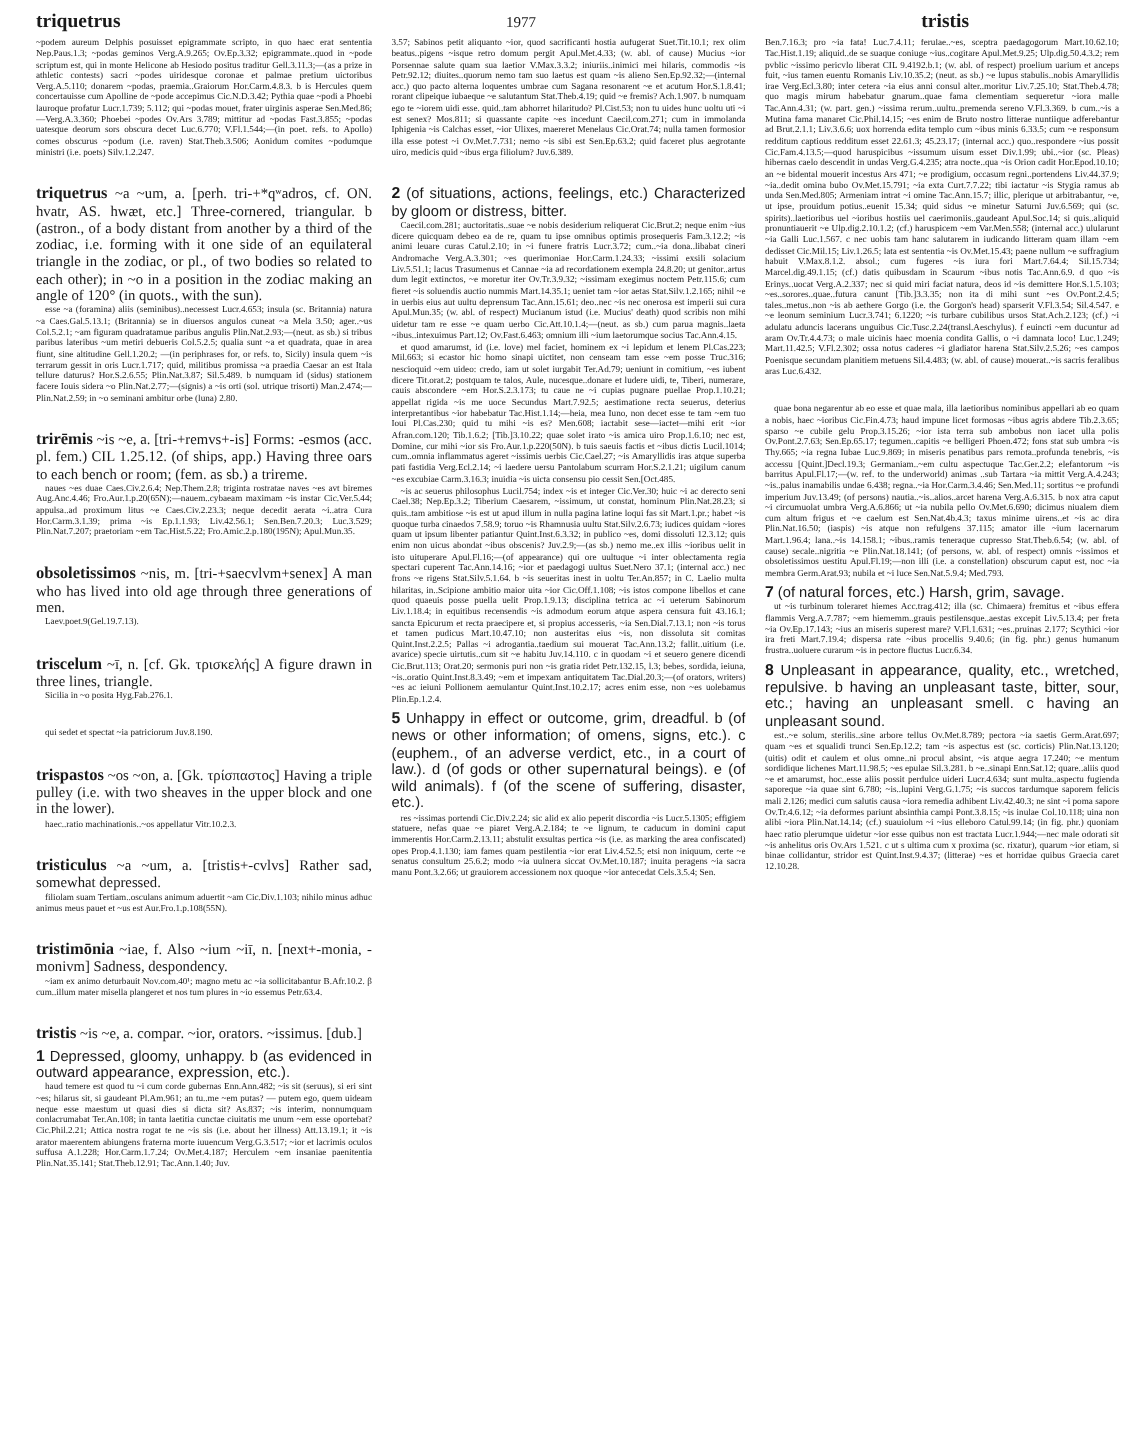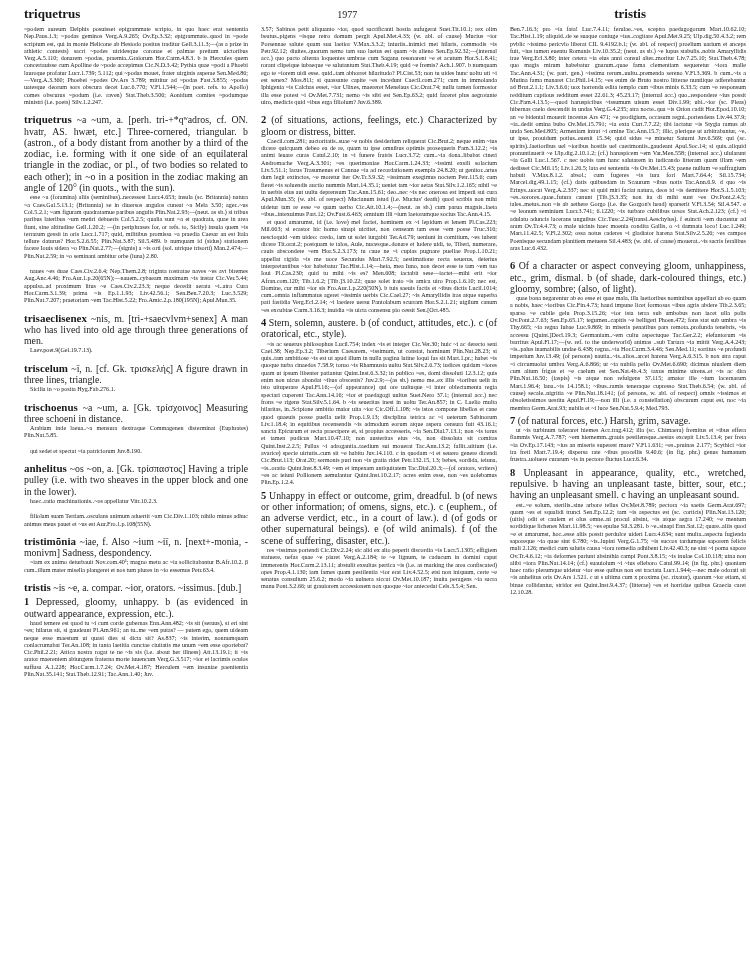--- a/index.html
+++ b/index.html
@@ -17,28 +17,28 @@
   .rh-page { font-family: "Liberation Serif", serif; font-size: 10px; }
   .columns {
     position: absolute; top: 26px; left: 24px; right: 12px; bottom: 20px;
     display: grid; grid-template-columns: 224px 236px 236px; column-gap: 13px;
   }
   .col { overflow: hidden; }
   .cont {
     font-family: "Liberation Serif", serif; font-size: 6.1px; line-height: 7.3px;
     text-align: justify; margin: 0 0 5px 0;
   }
-  .entry { margin: 8px 0 5px 0; }
+  .entry { margin: 18px 0 5px 0; }
   .head-line {
     font-family: "Liberation Serif", serif; font-size: 9.8px; line-height: 11.3px;
     text-align: justify; margin: 0;
   }
   .hw { font-weight: bold; font-size: 11px; }
   .sense-line {
-    font-family: Liberation Serif, serif; font-size: 9.8px; line-height: 11.3px;
+    font-family: Liberation Sans, sans-serif; font-size: 9.8px; line-height: 11.3px;
     text-align: justify; margin: 3px 0 1px 0;
   }
   .sn { font-weight: bold; font-size: 10.5px; }
   .quot {
     font-family: "Liberation Serif", serif; font-size: 6.1px; line-height: 7.3px;
     text-align: justify; margin: 1px 0 0 0; text-indent: 6px;
   }
 </style>
 </head>
 <body>
@@ -54,48 +54,46 @@
 
     <div class="col">
       <p class="cont">~podem aureum Delphis posuisset epigrammate scripto, in quo haec erat sententia Nep.Paus.1.3; ~podas geminos Verg.A.9.265; Ov.Ep.3.32; epigrammate..quod in ~pode scriptum est, qui in monte Helicone ab Hesiodo positus traditur Gell.3.11.3;—(as a prize in athletic contests) sacri ~podes uiridesque coronae et palmae pretium uictoribus Verg.A.5.110; donarem ~podas, praemia..Graiorum Hor.Carm.4.8.3. b is Hercules quem concertauisse cum Apolline de ~pode accepimus Cic.N.D.3.42; Pythia quae ~podi a Phoebi lauroque profatur Lucr.1.739; 5.112; qui ~podas mouet, frater uirginis asperae Sen.Med.86; —Verg.A.3.360; Phoebei ~podes Ov.Ars 3.789; mittitur ad ~podas Fast.3.855; ~podas uatesque deorum sors obscura decet Luc.6.770; V.Fl.1.544;—(in poet. refs. to Apollo) comes obscurus ~podum (i.e. raven) Stat.Theb.3.506; Aonidum comites ~podumque ministri (i.e. poets) Silv.1.2.247.</p>
 
       <div class="entry">
         <p class="head-line"><span class="hw">triquetrus</span> <span>~a ~um, a. [perh. tri-+*qʷadros, cf. ON. hvatr, AS. hwæt, etc.] Three-cornered, triangular. b (astron., of a body distant from another by a third of the zodiac, i.e. forming with it one side of an equilateral triangle in the zodiac, or pl., of two bodies so related to each other); in ~o in a position in the zodiac making an angle of 120° (in quots., with the sun).</span></p>
         <p class="quot">esse ~a (foramina) aliis (seminibus)..necessest Lucr.4.653; insula (sc. Britannia) natura ~a Caes.Gal.5.13.1; (Britannia) se in diuersos angulos cuneat ~a Mela 3.50; ager..~us Col.5.2.1; ~am figuram quadratamue paribus angulis Plin.Nat.2.93;—(neut. as sb.) si tribus paribus lateribus ~um metiri debueris Col.5.2.5; qualia sunt ~a et quadrata, quae in area fiunt, sine altitudine Gell.1.20.2; —(in periphrases for, or refs. to, Sicily) insula quem ~is terrarum gessit in oris Lucr.1.717; quid, militibus promissa ~a praedia Caesar an est Itala tellure daturus? Hor.S.2.6.55; Plin.Nat.3.87; Sil.5.489. b numquam id (sidus) stationem facere Iouis sidera ~o Plin.Nat.2.77;—(signis) a ~is orti (sol. utrique trisorti) Man.2.474;—Plin.Nat.2.59; in ~o seminani ambitur orbe (luna) 2.80.</p>
       </div>
 
       <div class="entry">
+        <p class="head-line"><span class="hw">trirēmis</span> <span>~is ~e, a. [tri-+remvs+-is] Forms: -esmos (acc. pl. fem.) CIL 1.25.12. (of ships, app.) Having three oars to each bench or room; (fem. as sb.) a trireme.</span></p>
         <p class="quot">naues ~es duae Caes.Civ.2.6.4; Nep.Them.2.8; triginta rostratae naves ~es avt biremes Aug.Anc.4.46; Fro.Aur.1.p.20(65N);—nauem..cybaeam maximam ~is instar Cic.Ver.5.44; appulsa..ad proximum litus ~e Caes.Civ.2.23.3; neque decedit aerata ~i..atra Cura Hor.Carm.3.1.39; prima ~is Ep.1.1.93; Liv.42.56.1; Sen.Ben.7.20.3; Luc.3.529; Plin.Nat.7.207; praetoriam ~em Tac.Hist.5.22; Fro.Amic.2.p.180(195N); Apul.Mun.35.</p>
       </div>
 
       <div class="entry">
-        <p class="head-line"><span class="hw">trisaeclisenex</span> <span>~nis, m. [tri-+saecvlvm+senex] A man who has lived into old age through three generations of men.</span></p>
+        <p class="head-line"><span class="hw">obsoletissimos</span> <span>~nis, m. [tri-+saecvlvm+senex] A man who has lived into old age through three generations of men.</span></p>
         <p class="quot">Laev.poet.9(Gel.19.7.13).</p>
       </div>
 
       <div class="entry">
         <p class="head-line"><span class="hw">triscelum</span> <span>~ī, n. [cf. Gk. τρισκελής] A figure drawn in three lines, triangle.</span></p>
         <p class="quot">Sicilia in ~o posita Hyg.Fab.276.1.</p>
       </div>
 
-      <div class="entry">
-        <p class="head-line"><span class="hw">trischoenus</span> <span>~a ~um, a. [Gk. τρίσχοινος] Measuring three schoeni in distance.</span></p>
-        <p class="quot">Arabiam inde laeua..~a mensura dextraque Commagenen disterminat (Euphrates) Plin.Nat.5.85.</p>
-      </div>
 
       <div class="entry">
         <p class="quot">qui sedet et spectat ~ia patriciorum Juv.8.190.</p>
       </div>
 
       <div class="entry">
-        <p class="head-line"><span class="hw">anhelitus</span> <span>~os ~on, a. [Gk. τρίσπαστος] Having a triple pulley (i.e. with two sheaves in the upper block and one in the lower).</span></p>
+        <p class="head-line"><span class="hw">trispastos</span> <span>~os ~on, a. [Gk. τρίσπαστος] Having a triple pulley (i.e. with two sheaves in the upper block and one in the lower).</span></p>
         <p class="quot">haec..ratio machinationis..~os appellatur Vitr.10.2.3.</p>
       </div>
 
       <div class="entry">
+        <p class="head-line"><span class="hw">tristiculus</span> <span>~a ~um, a. [tristis+-cvlvs] Rather sad, somewhat depressed.</span></p>
         <p class="quot">filiolam suam Tertiam..osculans animum aduertit ~am Cic.Div.1.103; nihilo minus adhuc animus meus pauet et ~us est Aur.Fro.1.p.108(55N).</p>
       </div>
 
 
       <div class="entry">
         <p class="head-line"><span class="hw">tristimōnia</span> <span>~iae, f. Also ~ium ~iī, n. [next+-monia, -monivm] Sadness, despondency.</span></p>
         <p class="quot">~iam ex animo deturbauit Nov.com.40¹; magno metu ac ~ia sollicitabantur B.Afr.10.2. β cum..illum mater misella plangeret et nos tum plures in ~io essemus Petr.63.4.</p>
       </div>
 
       <div class="entry">
@@ -107,33 +105,31 @@
 
     <div class="col">
       <p class="cont">3.57; Sabinos petit aliquanto ~ior, quod sacrificanti hostia aufugerat Suet.Tit.10.1; rex olim beatus..pigens ~isque retro domum pergit Apul.Met.4.33; (w. abl. of cause) Mucius ~ior Porsennae salute quam sua laetior V.Max.3.3.2; iniuriis..inimici mei hilaris, commodis ~is Petr.92.12; diuites..quorum nemo tam suo laetus est quam ~is alieno Sen.Ep.92.32;—(internal acc.) quo pacto alterna loquentes umbrae cum Sagana resonarent ~e et acutum Hor.S.1.8.41; rorant clipeique iubaeque ~e salutantum Stat.Theb.4.19; quid ~e fremis? Ach.1.907. b numquam ego te ~iorem uidi esse. quid..tam abhorret hilaritudo? Pl.Cist.53; non tu uides hunc uoltu uti ~i est senex? Mos.811; si quassante capite ~es incedunt Caecil.com.271; cum in immolanda Iphigenia ~is Calchas esset, ~ior Ulixes, maereret Menelaus Cic.Orat.74; nulla tamen formosior illa esse potest ~i Ov.Met.7.731; nemo ~is sibi est Sen.Ep.63.2; quid faceret plus aegrotante uiro, medicis quid ~ibus erga filiolum? Juv.6.389.</p>
 
       <div class="entry">
         <p class="sense-line"><span class="sn">2</span> <span>(of situations, actions, feelings, etc.) Characterized by gloom or distress, bitter.</span></p>
         <p class="quot">Caecil.com.281; auctoritatis..suae ~e nobis desiderium reliquerat Cic.Brut.2; neque enim ~ius dicere quicquam debeo ea de re, quam tu ipse omnibus optimis prosequeris Fam.3.12.2; ~is animi leuare curas Catul.2.10; in ~i funere fratris Lucr.3.72; cum..~ia dona..libabat cineri Andromache Verg.A.3.301; ~es querimoniae Hor.Carm.1.24.33; ~issimi exsili solacium Liv.5.51.1; lacus Trasumenus et Cannae ~ia ad recordationem exempla 24.8.20; ut genitor..artus dum legit extinctos, ~e moretur iter Ov.Tr.3.9.32; ~issimam exegimus noctem Petr.115.6; cum fieret ~is soluendis auctio nummis Mart.14.35.1; ueniet tam ~ior aetas Stat.Silv.1.2.165; nihil ~e in uerbis eius aut uultu deprensum Tac.Ann.15.61; deo..nec ~is nec onerosa est imperii sui cura Apul.Mun.35; (w. abl. of respect) Mucianum istud (i.e. Mucius' death) quod scribis non mihi uidetur tam re esse ~e quam uerbo Cic.Att.10.1.4;—(neut. as sb.) cum parua magnis..laeta ~ibus..intexuimus Part.12; Ov.Fast.6.463; omnium illi ~ium laetorumque socius Tac.Ann.4.15.</p>
 
         <p class="quot">et quod amarumst, id (i.e. love) mel faciet, hominem ex ~i lepidum et lenem Pl.Cas.223; Mil.663; si ecastor hic homo sinapi uictitet, non censeam tam esse ~em posse Truc.316; nescioquid ~em uideo: credo, iam ut solet iurgabit Ter.Ad.79; ueniunt in comitium, ~es iubent dicere Tit.orat.2; postquam te talos, Aule, nucesque..donare et ludere uidi, te, Tiberi, numerare, cauis abscondere ~em Hor.S.2.3.173; tu caue ne ~i cupias pugnare puellae Prop.1.10.21; appellat rigida ~is me uoce Secundus Mart.7.92.5; aestimatione recta seuerus, deterius interpretantibus ~ior habebatur Tac.Hist.1.14;—heia, mea Iuno, non decet esse te tam ~em tuo Ioui Pl.Cas.230; quid tu mihi ~is es? Men.608; iactabit sese—iactet—mihi erit ~ior Afran.com.120; Tib.1.6.2; [Tib.]3.10.22; quae solet irato ~is amica uiro Prop.1.6.10; nec est, Domine, cur mihi ~ior sis Fro.Aur.1.p.220(50N). b tuis saeuis factis et ~ibus dictis Lucil.1014; cum..omnia inflammatus ageret ~issimis uerbis Cic.Cael.27; ~is Amaryllidis iras atque superba pati fastidia Verg.Ecl.2.14; ~i laedere uersu Pantolabum scurram Hor.S.2.1.21; uigilum canum ~es excubiae Carm.3.16.3; inuidia ~is uicta consensu pio cessit Sen.[Oct.485.</p>
 
-        <p class="sense-line"><span class="sn">4</span> <span>Stern, solemn, austere. b (of conduct, attitudes, etc.). c (of oratorical, etc., style).</span></p>
         <p class="quot">~is ac seuerus philosophus Lucil.754; index ~is et integer Cic.Ver.30; huic ~i ac derecto seni Cael.38; Nep.Ep.3.2; Tiberium Caesarem, ~issimum, ut constat, hominum Plin.Nat.28.23; si quis..tam ambitiose ~is est ut apud illum in nulla pagina latine loqui fas sit Mart.1.pr.; habet ~is quoque turba cinaedos 7.58.9; toruo ~is Rhamnusia uultu Stat.Silv.2.6.73; iudices quidam ~iores quam ut ipsum libenter patiantur Quint.Inst.6.3.32; in publico ~es, domi dissoluti 12.3.12; quis enim non uicus abondat ~ibus obscenis? Juv.2.9;—(as sb.) nemo me..ex illis ~ioribus uelit in isto uituperare Apul.Fl.16;—(of appearance) qui ore uultuque ~i inter oblectamenta regia spectari cuperent Tac.Ann.14.16; ~ior et paedagogi uultus Suet.Nero 37.1; (internal acc.) nec frons ~e rigens Stat.Silv.5.1.64. b ~is seueritas inest in uoltu Ter.An.857; in C. Laelio multa hilaritas, in..Scipione ambitio maior uita ~ior Cic.Off.1.108; ~is istos compone libellos et cane quod quaeuis posse puella uelit Prop.1.9.13; disciplina tetrica ac ~i ueterum Sabinorum Liv.1.18.4; in equitibus recensendis ~is admodum eorum atque aspera censura fuit 43.16.1; sancta Epicurum et recta praecipere et, si propius accesseris, ~ia Sen.Dial.7.13.1; non ~is torus et tamen pudicus Mart.10.47.10; non austeritas eius ~is, non dissoluta sit comitas Quint.Inst.2.2.5; Pallas ~i adrogantia..taedium sui mouerat Tac.Ann.13.2; fallit..uitium (i.e. avarice) specie uirtutis..cum sit ~e habitu Juv.14.110. c in quodam ~i et seuero genere dicendi Cic.Brut.113; Orat.20; sermonis puri non ~is gratia ridet Petr.132.15, l.3; bebes, sordida, ieiuna, ~is..oratio Quint.Inst.8.3.49; ~em et impexam antiquitatem Tac.Dial.20.3;—(of orators, writers) ~es ac ieiuni Pollionem aemulantur Quint.Inst.10.2.17; acres enim esse, non ~es uolebamus Plin.Ep.1.2.4.</p>
 
         <p class="sense-line"><span class="sn">5</span> <span>Unhappy in effect or outcome, grim, dreadful. b (of news or other information; of omens, signs, etc.). c (euphem., of an adverse verdict, etc., in a court of law.). d (of gods or other supernatural beings). e (of wild animals). f (of the scene of suffering, disaster, etc.).</span></p>
         <p class="quot">res ~issimas portendi Cic.Div.2.24; sic alid ex alio peperit discordia ~is Lucr.5.1305; effigiem statuere, nefas quae ~e piaret Verg.A.2.184; te ~e lignum, te caducum in domini caput immerentis Hor.Carm.2.13.11; abstulit exsultas pertica ~is (i.e. as marking the area confiscated) opes Prop.4.1.130; iam fames quam pestilentia ~ior erat Liv.4.52.5; etsi non iniquum, certe ~e senatus consultum 25.6.2; modo ~ia uulnera siccat Ov.Met.10.187; inuita peragens ~ia sacra manu Pont.3.2.66; ut grauiorem accessionem nox quoque ~ior antecedat Cels.3.5.4; Sen.</p>
       </div>
     </div>
 
     <div class="col">
       <p class="cont">Ben.7.16.3; pro ~ia fata! Luc.7.4.11; ferulae..~es, sceptra paedagogorum Mart.10.62.10; Tac.Hist.1.19; aliquid..de se suaque coniuge ~ius..cogitare Apul.Met.9.25; Ulp.dig.50.4.3.2; rem pvblic ~issimo pericvlo liberat CIL 9.4192.b.1; (w. abl. of respect) proelium uarium et anceps fuit, ~ius tamen euentu Romanis Liv.10.35.2; (neut. as sb.) ~e lupus stabulis..nobis Amaryllidis irae Verg.Ecl.3.80; inter cetera ~ia eius anni consul alter..moritur Liv.7.25.10; Stat.Theb.4.78; quo magis mirum habebatur gnarum..quae fama clementiam sequeretur ~iora malle Tac.Ann.4.31; (w. part. gen.) ~issima rerum..uultu..premenda sereno V.Fl.3.369. b cum..~is a Mutina fama manaret Cic.Phil.14.15; ~es enim de Bruto nostro litterae nuntiique adferebantur ad Brut.2.1.1; Liv.3.6.6; uox horrenda edita templo cum ~ibus minis 6.33.5; cum ~e responsum redditum captious redditum esset 22.61.3; 45.23.17; (internal acc.) quo..respondere ~ius possit Cic.Fam.4.13.5;—quod haruspicibus ~issumum uisum esset Div.1.99; ubi..~ior (sc. Pleas) hibernas caelo descendit in undas Verg.G.4.235; atra nocte..qua ~is Orion cadit Hor.Epod.10.10; an ~e bidental mouerit incestus Ars 471; ~e prodigium, occasum regni..portendens Liv.44.37.9; ~ia..dedit omina bubo Ov.Met.15.791; ~ia exta Curt.7.7.22; tibi iactatur ~is Stygia ramus ab unda Sen.Med.805; Armeniam intrat ~i omine Tac.Ann.15.7; illic, plerique ut arbitrabantur, ~e, ut ipse, prouidum potius..euenit 15.34; quid sidus ~e minetur Saturni Juv.6.569; qui (sc. spirits)..laetioribus uel ~ioribus hostiis uel caerimoniis..gaudeant Apul.Soc.14; si quis..aliquid pronuntiauerit ~e Ulp.dig.2.10.1.2; (cf.) haruspicem ~em Var.Men.558; (internal acc.) ulularunt ~ia Galli Luc.1.567. c nec uobis tam hanc salutarem in iudicando litteram quam illam ~em dedisset Cic.Mil.15; Liv.1.26.5; lata est sententia ~is Ov.Met.15.43; paene nullum ~e suffragium habuit V.Max.8.1.2. absol.; cum fugeres ~is iura fori Mart.7.64.4; Sil.15.734; Marcel.dig.49.1.15; (cf.) datis quibusdam in Scaurum ~ibus notis Tac.Ann.6.9. d quo ~is Erinys..uocat Verg.A.2.337; nec si quid miri faciat natura, deos id ~is demittere Hor.S.1.5.103; ~es..sorores..quae..futura canunt [Tib.]3.3.35; non ita di mihi sunt ~es Ov.Pont.2.4.5; tales..metus..non ~is ab aethere Gorgo (i.e. the Gorgon's head) sparserit V.Fl.3.54; Sil.4.547. e ~e leonum seminium Lucr.3.741; 6.1220; ~is turbare cubilibus ursos Stat.Ach.2.123; (cf.) ~i adulatu aduncis lacerans unguibus Cic.Tusc.2.24(transl.Aeschylus). f euincti ~em ducuntur ad aram Ov.Tr.4.4.73; o male uicinis haec moenia condita Gallis, o ~i damnata loco! Luc.1.249; Mart.11.42.5; V.Fl.2.302; ossa notus caderes ~i gladiator harena Stat.Silv.2.5.26; ~es campos Poenisque secundam planitiem metuens Sil.4.483; (w. abl. of cause) mouerat..~is sacris feralibus aras Luc.6.432.</p>
 
       <div class="entry">
-        <p class="sense-line"><span class="sn">6</span> <span>Of a character or aspect conveying gloom, unhappiness, etc., grim, dismal. b (of shade, dark-coloured things, etc.) gloomy, sombre; (also, of light).</span></p>
         <p class="quot">quae bona negarentur ab eo esse et quae mala, illa laetioribus nominibus appellari ab eo quam a nobis, haec ~ioribus Cic.Fin.4.73; haud impune licet formosas ~ibus agris abdere Tib.2.3.65; sparso ~e cubile gelu Prop.3.15.26; ~ior ista terra sub ambobus non iacet ulla polis Ov.Pont.2.7.63; Sen.Ep.65.17; tegumen..capitis ~e belligeri Phoen.472; fons stat sub umbra ~is Thy.665; ~ia regna Iubae Luc.9.869; in miseris penatibus pars remota..profunda tenebris, ~is accessu [Quint.]Decl.19.3; Germaniam..~em cultu aspectuque Tac.Ger.2.2; elefantorum ~is barritus Apul.Fl.17;—(w. ref. to the underworld) animas ..sub Tartara ~ia mittit Verg.A.4.243; ~is..palus inamabilis undae 6.438; regna..~ia Hor.Carm.3.4.46; Sen.Med.11; sortitus ~e profundi imperium Juv.13.49; (of persons) nautia..~is..alios..arcet harena Verg.A.6.315. b nox atra caput ~i circumuolat umbra Verg.A.6.866; ut ~ia nubila pello Ov.Met.6.690; dicimus niualem diem cum altum frigus et ~e caelum est Sen.Nat.4b.4.3; taxus minime uirens..et ~is ac dira Plin.Nat.16.50; (iaspis) ~is atque non refulgens 37.115; amator ille ~ium lacernarum Mart.1.96.4; lana..~is 14.158.1; ~ibus..ramis teneraque cupresso Stat.Theb.6.54; (w. abl. of cause) secale..nigritia ~e Plin.Nat.18.141; (of persons, w. abl. of respect) omnis ~issimos et obsoletissimos uestitu Apul.Fl.19;—non illi (i.e. a constellation) obscurum caput est, noc ~ia membra Germ.Arat.93; nubila et ~i luce Sen.Nat.5.9.4; Med.793.</p>
 
         <p class="sense-line"><span class="sn">7</span> <span>(of natural forces, etc.) Harsh, grim, savage.</span></p>
         <p class="quot">ut ~is turbinum toleraret hiemes Acc.trag.412; illa (sc. Chimaera) fremitus et ~ibus effera flammis Verg.A.7.787; ~em hiememm..grauis pestilensque..aestas excepit Liv.5.13.4; per freta ~ia Ov.Ep.17.143; ~ius an miseris superest mare? V.Fl.1.631; ~es..pruinas 2.177; Scythici ~ior ira freti Mart.7.19.4; dispersa rate ~ibus procellis 9.40.6; (in fig. phr.) genus humanum frustra..uoluere curarum ~is in pectore fluctus Lucr.6.34.</p>
 
         <p class="sense-line"><span class="sn">8</span> <span>Unpleasant in appearance, quality, etc., wretched, repulsive. b having an unpleasant taste, bitter, sour, etc.; having an unpleasant smell. c having an unpleasant sound.</span></p>
         <p class="quot">est..~e solum, sterilis..sine arbore tellus Ov.Met.8.789; pectora ~ia saetis Germ.Arat.697; quam ~es et squalidi trunci Sen.Ep.12.2; tam ~is aspectus est (sc. corticis) Plin.Nat.13.120; (uitis) odit et caulem et olus omne..ni procul absint, ~is atque aegra 17.240; ~e mentum sordidique lichenes Mart.11.98.5; ~es epulae Sil.3.281. b ~e..sinapi Enn.Sat.12; quare..aliis quod ~e et amarumst, hoc..esse aliis possit perdulce uideri Lucr.4.634; sunt multa..aspectu fugienda saporeque ~ia quae sint 6.780; ~is..lupini Verg.G.1.75; ~is succos tardumque saporem felicis mali 2.126; medici cum salutis causa ~iora remedia adhibent Liv.42.40.3; ne sint ~i poma sapore Ov.Tr.4.6.12; ~ia deformes pariunt absinthia campi Pont.3.8.15; ~is inulae Col.10.118; uina non alibi ~iora Plin.Nat.14.14; (cf.) suauiolum ~i ~ius elleboro Catul.99.14; (in fig. phr.) quoniam haec ratio plerumque uidetur ~ior esse quibus non est tractata Lucr.1.944;—nec male odorati sit ~is anhelitus oris Ov.Ars 1.521. c ut s ultima cum x proxima (sc. rixatur), quarum ~ior etiam, si binae collidantur, stridor est Quint.Inst.9.4.37; (litterae) ~es et horridae quibus Graecia caret 12.10.28.</p>
       </div>
     </div>
   </div>

